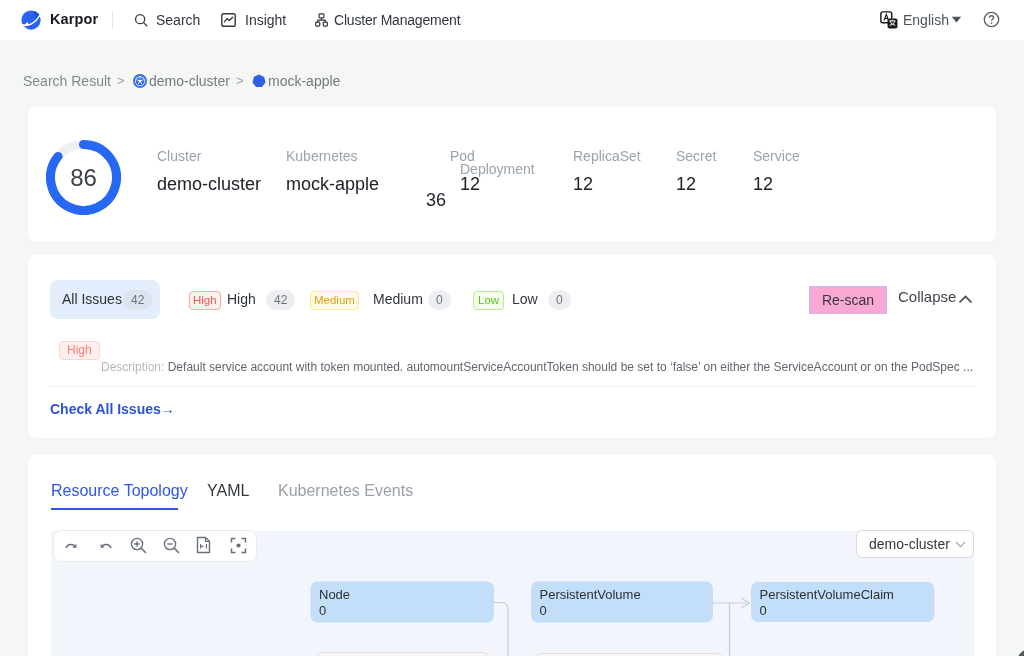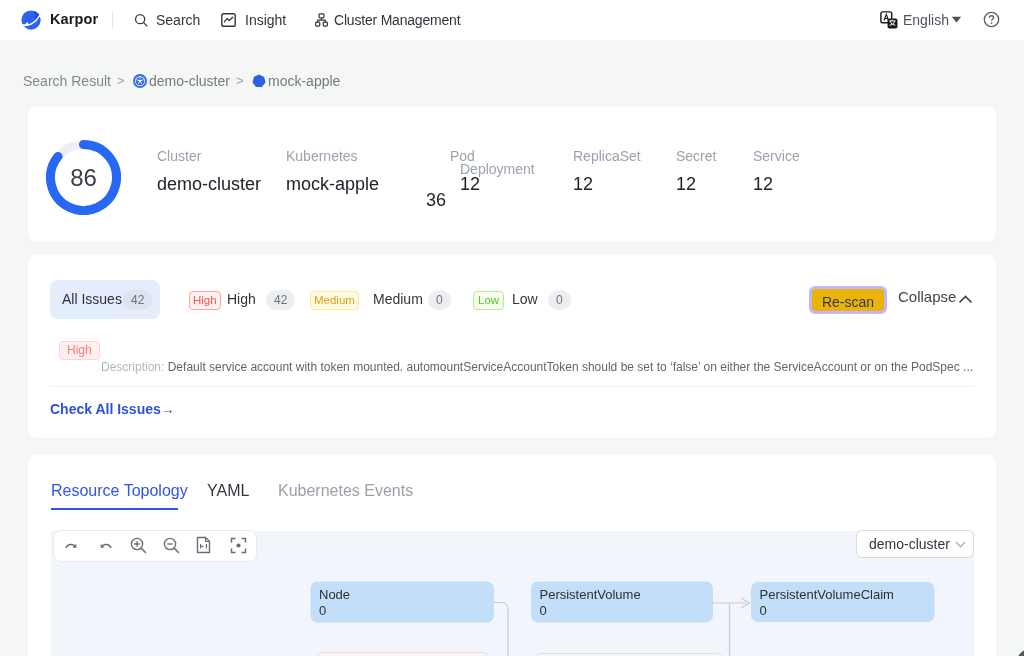--- a/index.html
+++ b/index.html
@@ -116,21 +116,21 @@
   <div class="abs pill" style="left:238px;top:35px;">42</div>
 
   <div class="abs tag" style="left:282px;top:36px;padding:0 3px;font-size:11.5px;background:#fffbe6;border-color:#ffe58f;color:#dfa214;">Medium</div>
   <div class="abs" style="left:345px;top:36px;font-size:14px;color:#30353d;">Medium</div>
   <div class="abs pill" style="left:400px;top:35px;">0</div>
 
   <div class="abs tag" style="left:445px;top:36px;padding:0 4px;font-size:11.5px;background:#f6ffed;border-color:#b7eb8f;color:#58c322;">Low</div>
   <div class="abs" style="left:484px;top:36px;font-size:14px;color:#30353d;">Low</div>
   <div class="abs pill" style="left:520px;top:35px;">0</div>
 
-  <div class="abs" style="left:781px;top:31px;width:78px;height:28px;background:#eab308;border:3px solid #c4b5fd;border-radius:6px;font-size:14px;color:#33383f;text-align:center;line-height:26px;">Re-scan</div>
+  <div class="abs" style="left:781px;top:31px;width:78px;height:28px;background:#f9a8d4;border:1px solid #c4b5fd;border-radius:0;font-size:14px;color:#33383f;text-align:center;line-height:26px;">Re-scan</div>
   <div class="abs" style="left:870px;top:33px;font-size:15px;color:#41464d;">Collapse</div>
   <svg class="abs" style="left:930px;top:40px" width="15" height="9" viewBox="0 0 15 9">
     <path d="M1.5 7.5 L7.5 1.5 L13.5 7.5" fill="none" stroke="#41464d" stroke-width="1.7"></path>
   </svg>
 
   <div class="abs tag" style="left:31px;top:86px;background:#fff0ef;border-color:#ffd5d1;color:#f87d75;">High</div>
   <div class="abs" style="left:73px;top:105px;font-size:12px;color:#b1b7bf;">Description: <span style="color:#60666f;">Default service account with token mounted. automountServiceAccountToken should be set to ‘false’ on either the ServiceAccount or on the PodSpec ...</span></div>
 
   <div class="abs" style="left:22px;top:131px;width:924px;height:1px;background:#f0f1f3;"></div>
   <div class="abs" style="left:22px;top:146px;font-size:14px;font-weight:700;color:#2b50e2;">Check All Issues<span style="font-weight:400;">→</span></div>

